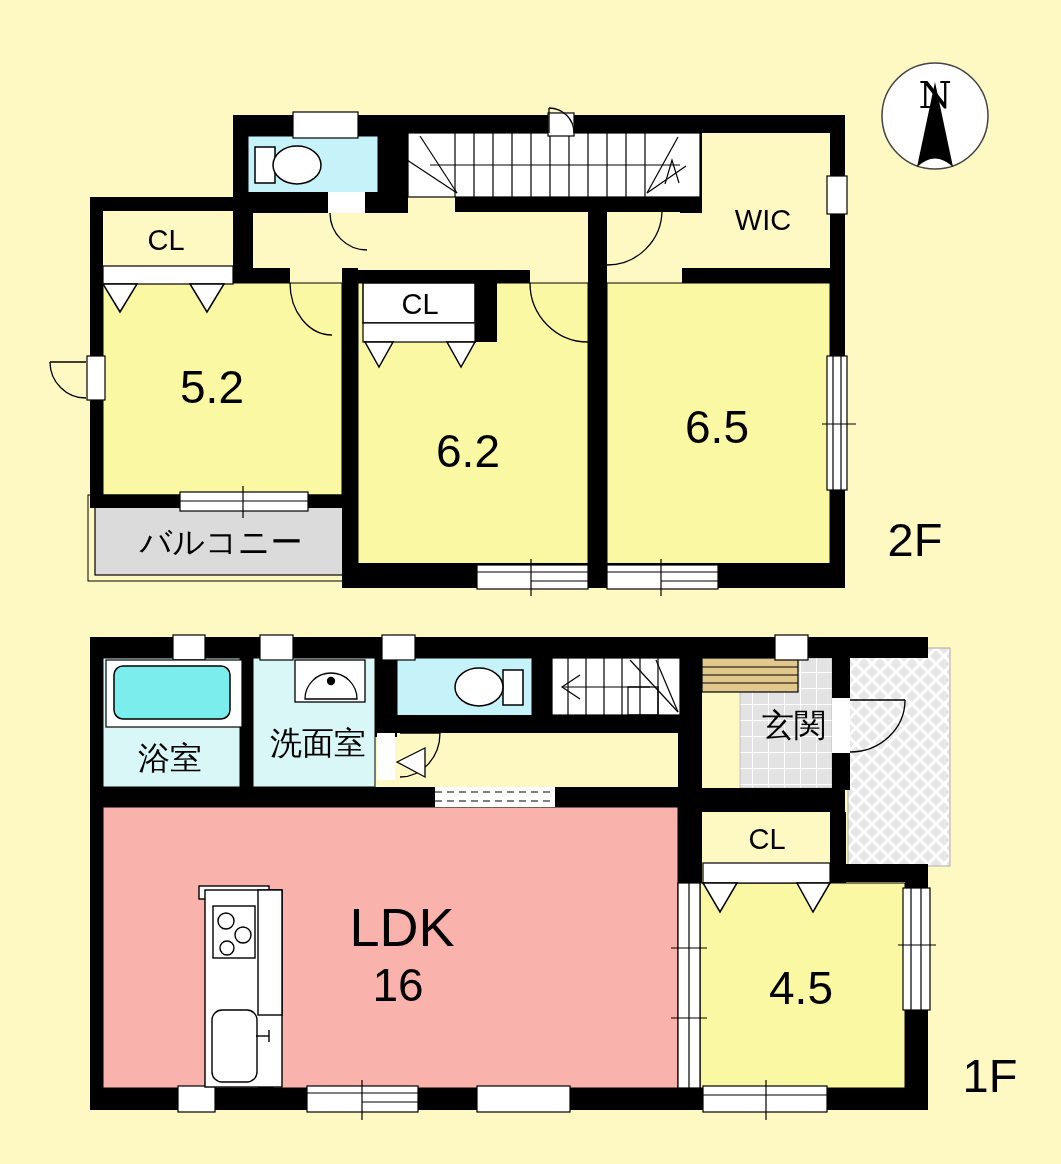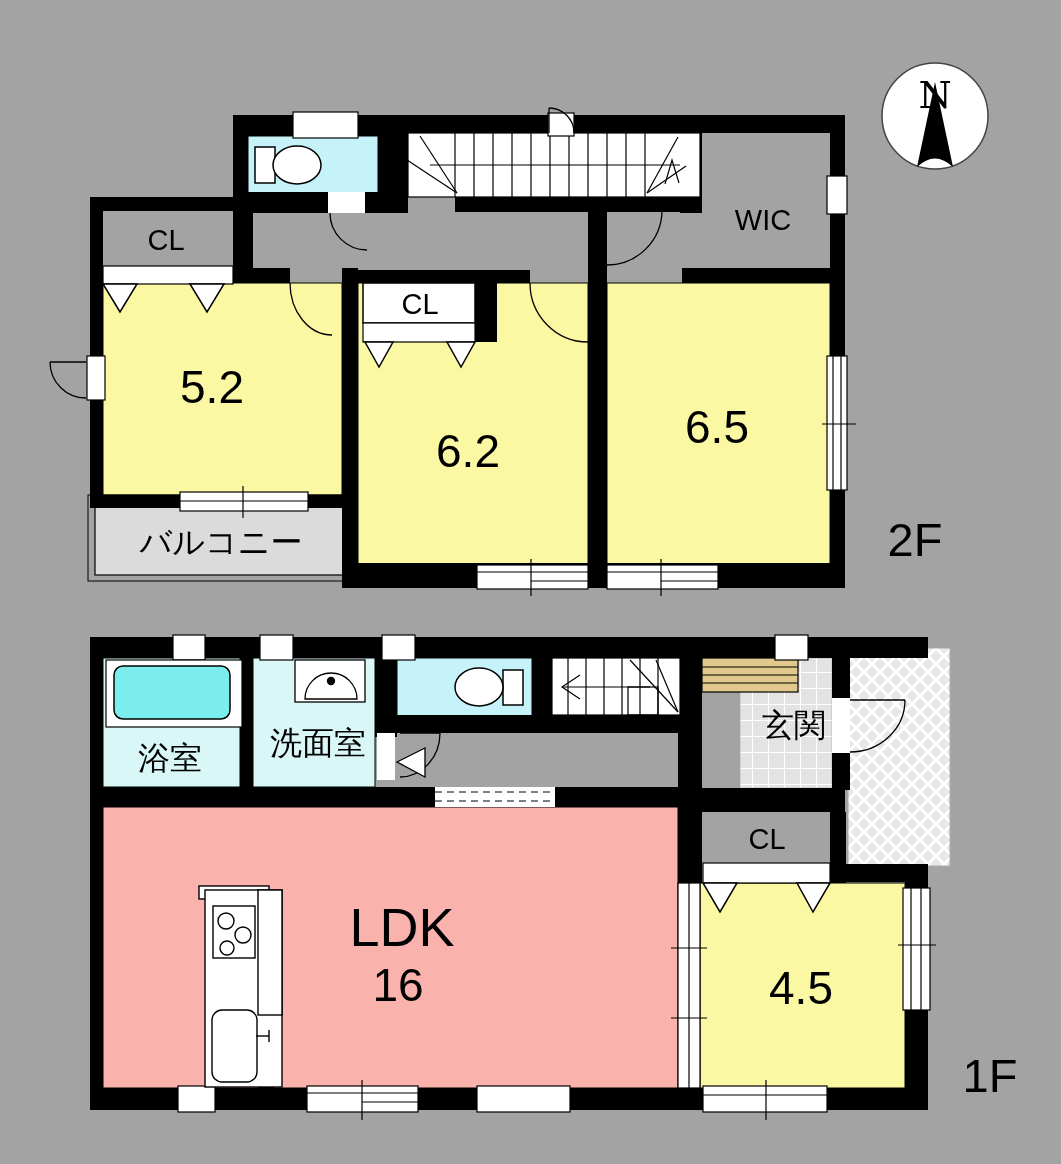--- a/index.html
+++ b/index.html
@@ -1,16 +1,16 @@
 <!DOCTYPE html>
 <html><head>
 <meta charset="utf-8">
 <style>
   html,body{margin:0;padding:0;background:#fff;}
-  #canvas{position:relative;width:1061px;height:1164px;background:#a3a3a3;overflow:hidden;
+  #canvas{position:relative;width:1061px;height:1164px;background:#fef9c3;overflow:hidden;
           font-family:"Liberation Sans", sans-serif;}
   svg{display:block}
   text{fill:#000;}
   .num{font-size:46px;}
   .jp{font-size:32px;}
   .cl{font-size:29px;}
   .flr{font-size:47px;}
   .ldk{font-size:54px;}
   .north{font-family:"DejaVu Serif", serif;font-size:38px;}
 </style>

